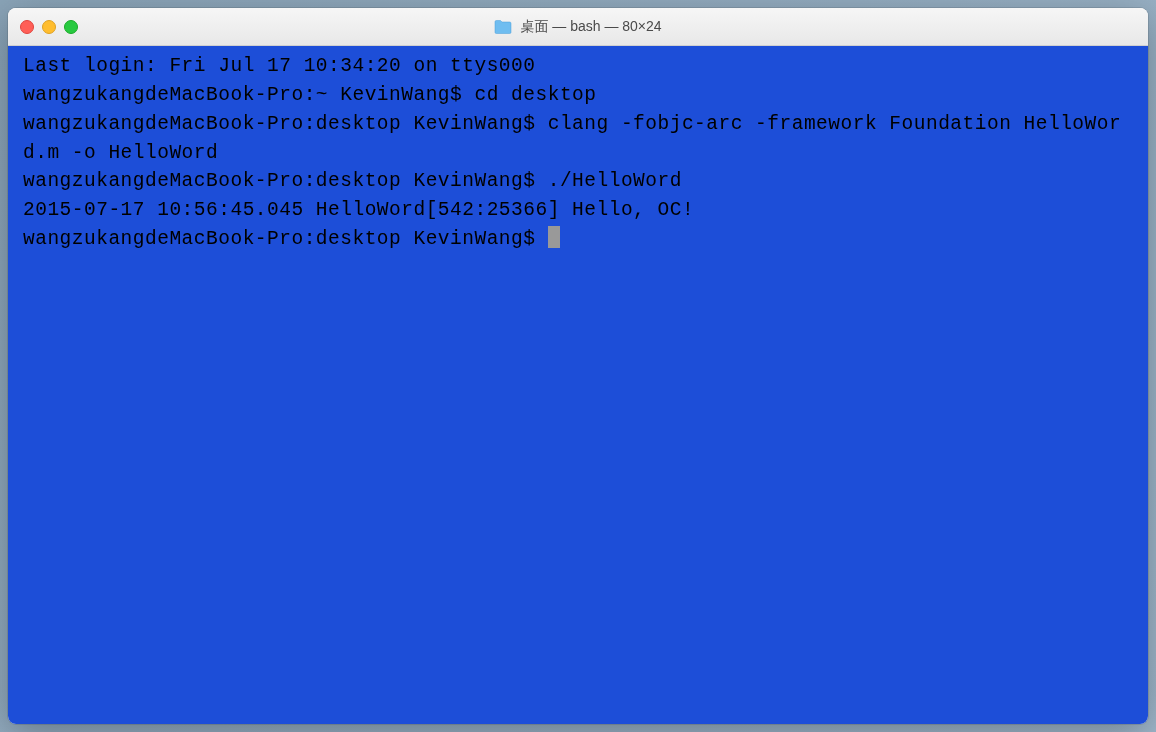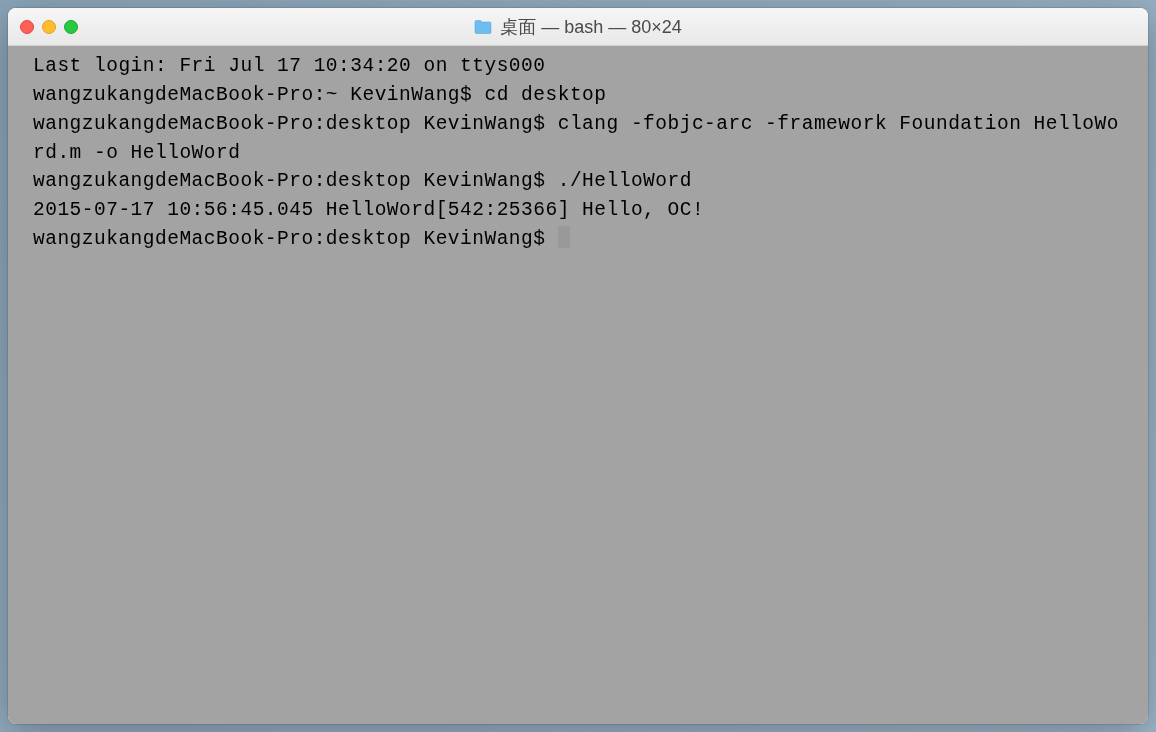--- a/index.html
+++ b/index.html
@@ -78,28 +78,28 @@
       height: 14px;
       position: relative;
     }
 
     .folder-icon svg {
       display: block;
     }
 
     .title-text {
       color: #4a4a4a;
-      font-size: 18px;
+      font-size: 14px;
       font-weight: 400;
     }
 
     .terminal-body {
       flex: 1;
-      background: #a3a3a3;
-      padding: 6px 25px;
+      background: #1d4ed8;
+      padding: 6px 15px;
       font-family: "Menlo", "Monaco", "Courier New", monospace;
       font-size: 19.5px;
       line-height: 1.48;
       color: #000000;
       white-space: pre-wrap;
       word-break: break-all;
       overflow: hidden;
     }
 
     .terminal-line {

